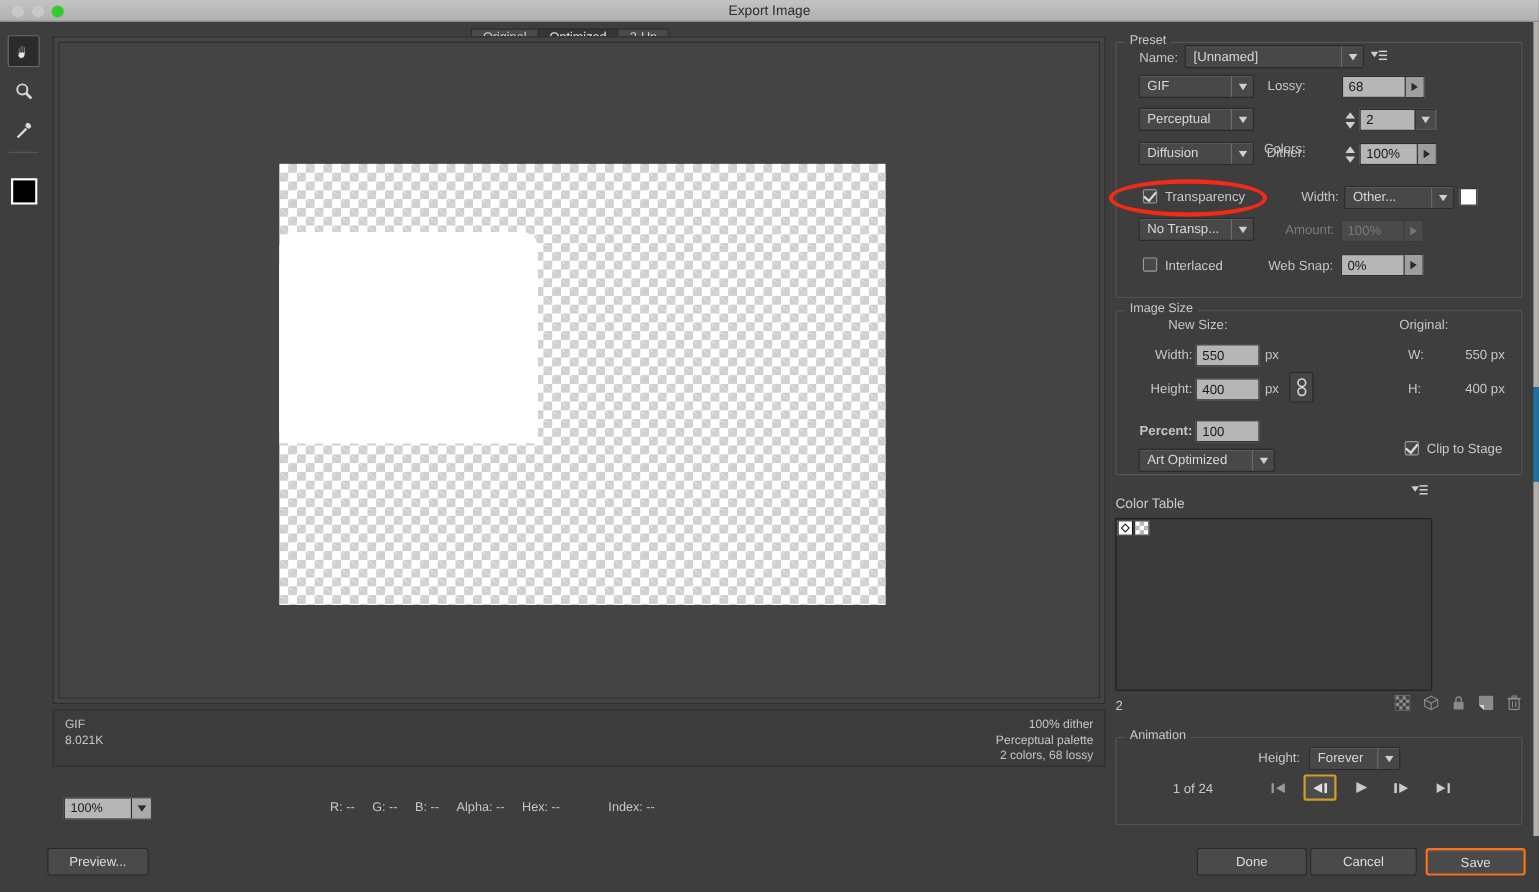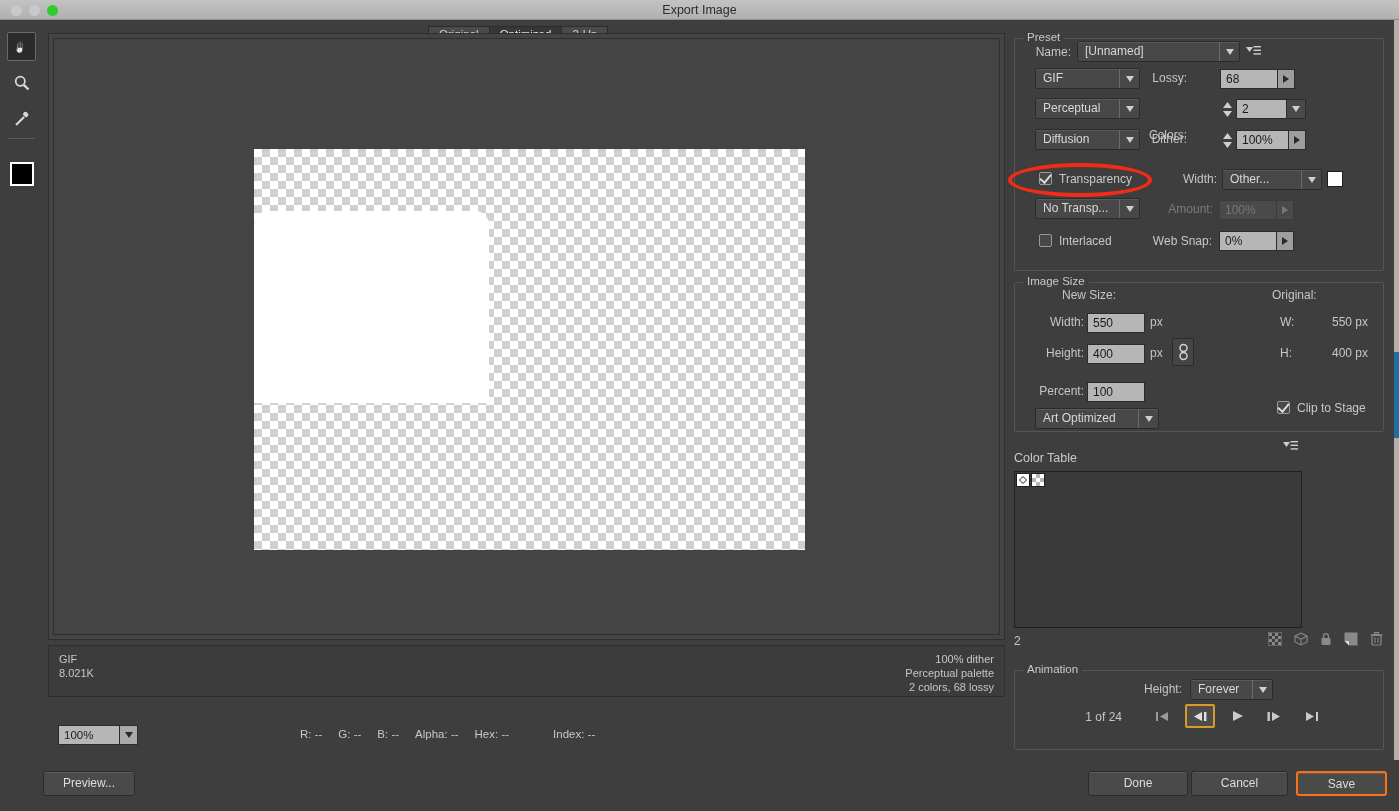--- a/index.html
+++ b/index.html
@@ -478,21 +478,21 @@
   </div>
 
   <div class="lbl" style="left:15px; top:326px; width:62px;">Height:</div>
   <div class="field" style="left:80px; top:324px; width:58px;">
     <span>400</span>
   </div>
   <div class="lbl" style="left:143px; top:326px; width:20px; text-align:left;">px</div>
   <div class="lbl" style="left:273px; top:326px; width:18px; text-align:left;">H:</div>
   <div class="lbl" style="left:295px; top:326px; width:66px; text-align:right;">400 px</div>
 
-  <div class="lbl" style="left:15px; top:364px; width:62px;">Percent:</div>
+  <div class="lbl" style="left:15px; top:364px; width:62px;font-weight:bold;">Percent:</div>
   <div class="field" style="left:80px; top:362px; width:58px;">
     <span>100</span>
   </div>
 
   <div class="combo" style="left:28px; top:388px; width:124px;">
     <span>Art Optimized</span>
     <span class="dd">
       <svg width="8" height="6" viewBox="0 0 8 6">
           <polygon points="0,0 8,0 4,6" fill="#cfcfcf"></polygon>
         </svg>
@@ -570,21 +570,21 @@
   </div>
   <div class="lbl" style="left:105px; top:662px; width:70px;">Height:</div>
   <div class="combo" style="left:183px; top:659px; width:83px;">
     <span>Forever</span>
     <span class="dd">
       <svg width="8" height="6" viewBox="0 0 8 6">
           <polygon points="0,0 8,0 4,6" fill="#cfcfcf"></polygon>
         </svg>
     </span>
   </div>
-  <div class="lbl" style="left:40px; top:690px; width:75px; text-align:right;">1 of 24</div>
+  <div class="lbl" style="left:40px; top:690px; width:75px; text-align:center;">1 of 24</div>
 
   <div class="anbtn" style="left:142px; top:686px;">
     <svg width="14" height="11" viewBox="0 0 14 11">
       <rect x="1" y="1" width="2" height="9" fill="#9a9a9a"></rect>
       <polygon points="13,1 13,10 5,5.5" fill="#9a9a9a"></polygon>
     </svg>
   </div>
   <div class="anbtn focus" style="left:178px; top:684px; width:30px; height:24px;">
     <svg width="16" height="11" viewBox="0 0 16 11">
       <polygon points="10,1 10,10 2,5.5" fill="#e0e0e0"></polygon>

